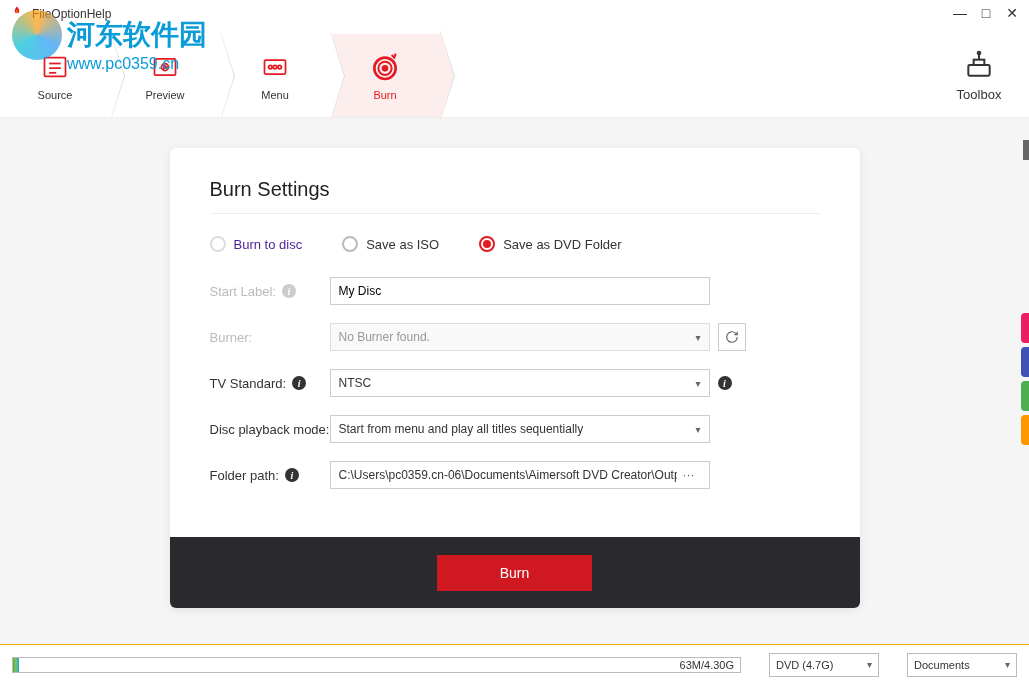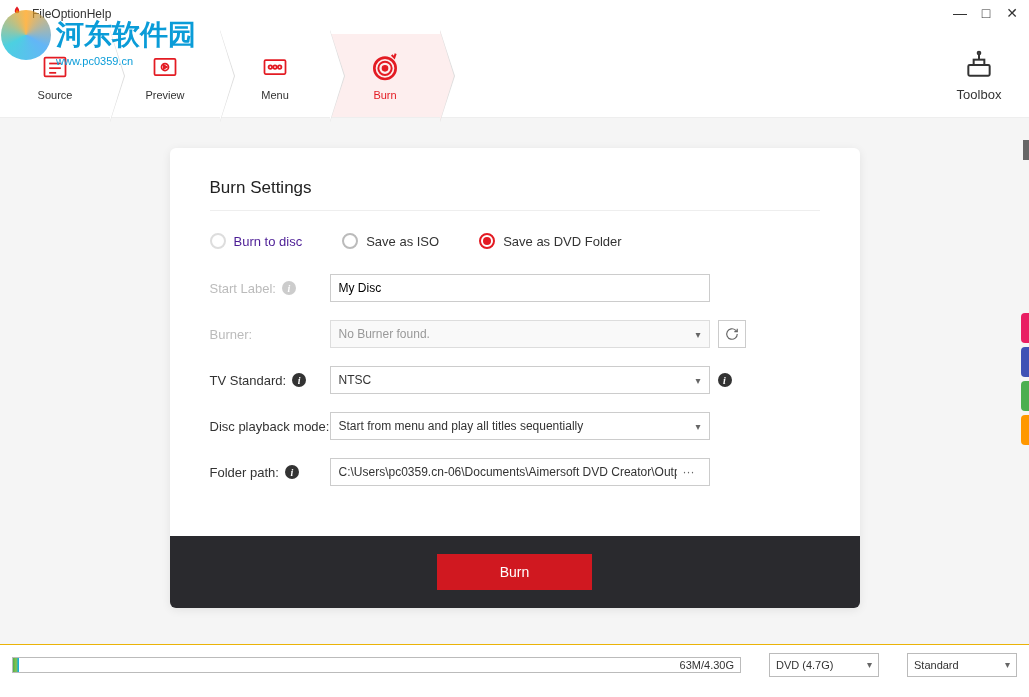--- a/index.html
+++ b/index.html
@@ -5,43 +5,43 @@
     * { box-sizing: border-box; margin: 0; padding: 0; }
     body { font-family: -apple-system, "Segoe UI", Arial, sans-serif; font-size: 13px; color: #333; background: #fff; width: 1029px; height: 697px; overflow: hidden; position: relative; }
     
     .titlebar { display: flex; align-items: center; height: 28px; padding: 0 8px; position: relative; }
     .app-icon { width: 18px; height: 18px; margin-right: 6px; }
     .menu-items { display: flex; }
     .menu-item { font-size: 12px; color: #333; cursor: pointer; }
     .window-controls { position: absolute; right: 8px; top: 4px; display: flex; gap: 8px; }
     .win-ctrl { width: 18px; height: 18px; display: flex; align-items: center; justify-content: center; cursor: pointer; font-size: 14px; }
     
-    .watermark { position: absolute; top: 10px; left: 1px; z-index: 5; pointer-events: none; }
+    .watermark { position: absolute; top: 10px; left: 12px; z-index: 5; pointer-events: none; }
     .wm-logo { display: flex; align-items: center; }
     .wm-icon { width: 50px; height: 50px; border-radius: 50%; background: conic-gradient(#ff9800, #2196f3, #00bcd4, #ff9800); opacity: 0.7; }
     .wm-text { font-size: 28px; font-weight: bold; color: #0a9cd8; margin-left: 5px; }
-    .wm-url { font-size: 11px; color: #0a9cd8; margin-left: 55px; margin-top: -5px; }
+    .wm-url { font-size: 16px; color: #0a9cd8; margin-left: 55px; margin-top: -5px; }
     
     .step-nav { display: flex; height: 90px; border-bottom: 1px solid #eee; padding-top: 6px; }
     .step { position: relative; width: 110px; display: flex; flex-direction: column; align-items: center; justify-content: center; cursor: pointer; }
     .step::after { content: ''; position: absolute; right: -14px; top: 50%; transform: translateY(-50%); width: 0; height: 0; border-top: 45px solid transparent; border-bottom: 45px solid transparent; border-left: 14px solid #fff; z-index: 2; }
     .step::before { content: ''; position: absolute; right: -15px; top: 50%; transform: translateY(-50%); width: 0; height: 0; border-top: 46px solid transparent; border-bottom: 46px solid transparent; border-left: 15px solid #ddd; z-index: 1; }
     .step.active { background: #fdeeee; }
     .step.active::after { border-left-color: #fdeeee; }
     .step-icon { width: 32px; height: 32px; margin-bottom: 6px; display: flex; align-items: center; justify-content: center; }
     .step-label { font-size: 11px; color: #333; }
     .step.active .step-label { color: #e31b23; }
     .step.active .step-icon svg { stroke: #e31b23; fill: #e31b23; }
     .toolbox { margin-left: auto; width: 100px; display: flex; flex-direction: column; align-items: center; justify-content: center; cursor: pointer; }
     .toolbox-icon { width: 32px; height: 32px; margin-bottom: 6px; }
     
     .main { background: #f5f5f5; height: 526px; display: flex; justify-content: center; padding-top: 30px; position: relative; }
     .panel { width: 690px; background: #fff; border-radius: 6px; box-shadow: 0 2px 10px rgba(0,0,0,0.08); overflow: hidden; height: 460px; display: flex; flex-direction: column; }
     .panel-body { padding: 30px 40px; flex: 1; }
-    .panel-title { font-size: 17px; font-weight: 400; color: #222; margin-bottom: 12px; }
+    .panel-title { font-size: 20px; font-weight: 400; color: #222; margin-bottom: 12px; }
     .divider { height: 1px; background: #eee; margin-bottom: 22px; }
     
     .radio-row { display: flex; gap: 40px; margin-bottom: 25px; align-items: center; }
     .radio-opt { display: flex; align-items: center; gap: 8px; cursor: pointer; }
     .radio-opt.disabled { color: #4c1d95; cursor: default; }
     .radio-circle { width: 16px; height: 16px; border: 2px solid #bbb; border-radius: 50%; position: relative; }
     .radio-opt.selected .radio-circle { border-color: #e31b23; }
     .radio-opt.selected .radio-circle::after { content: ''; position: absolute; top: 50%; left: 50%; transform: translate(-50%,-50%); width: 8px; height: 8px; background: #e31b23; border-radius: 50%; }
     .radio-opt.disabled .radio-circle { border-color: #ddd; }
     
@@ -255,16 +255,16 @@
 <div class="statusbar">
   <div class="progress-bar">
     <div class="progress-fill"></div>
     <span class="progress-text">63M/4.30G</span>
   </div>
   <div class="status-select">
     <span>DVD (4.7G)</span>
     <span class="caret">▾</span>
   </div>
   <div class="status-select">
-    <span>Standard</span>
+    <span>Documents</span>
     <span class="caret">▾</span>
   </div>
 </div>
 
 </body></html>

